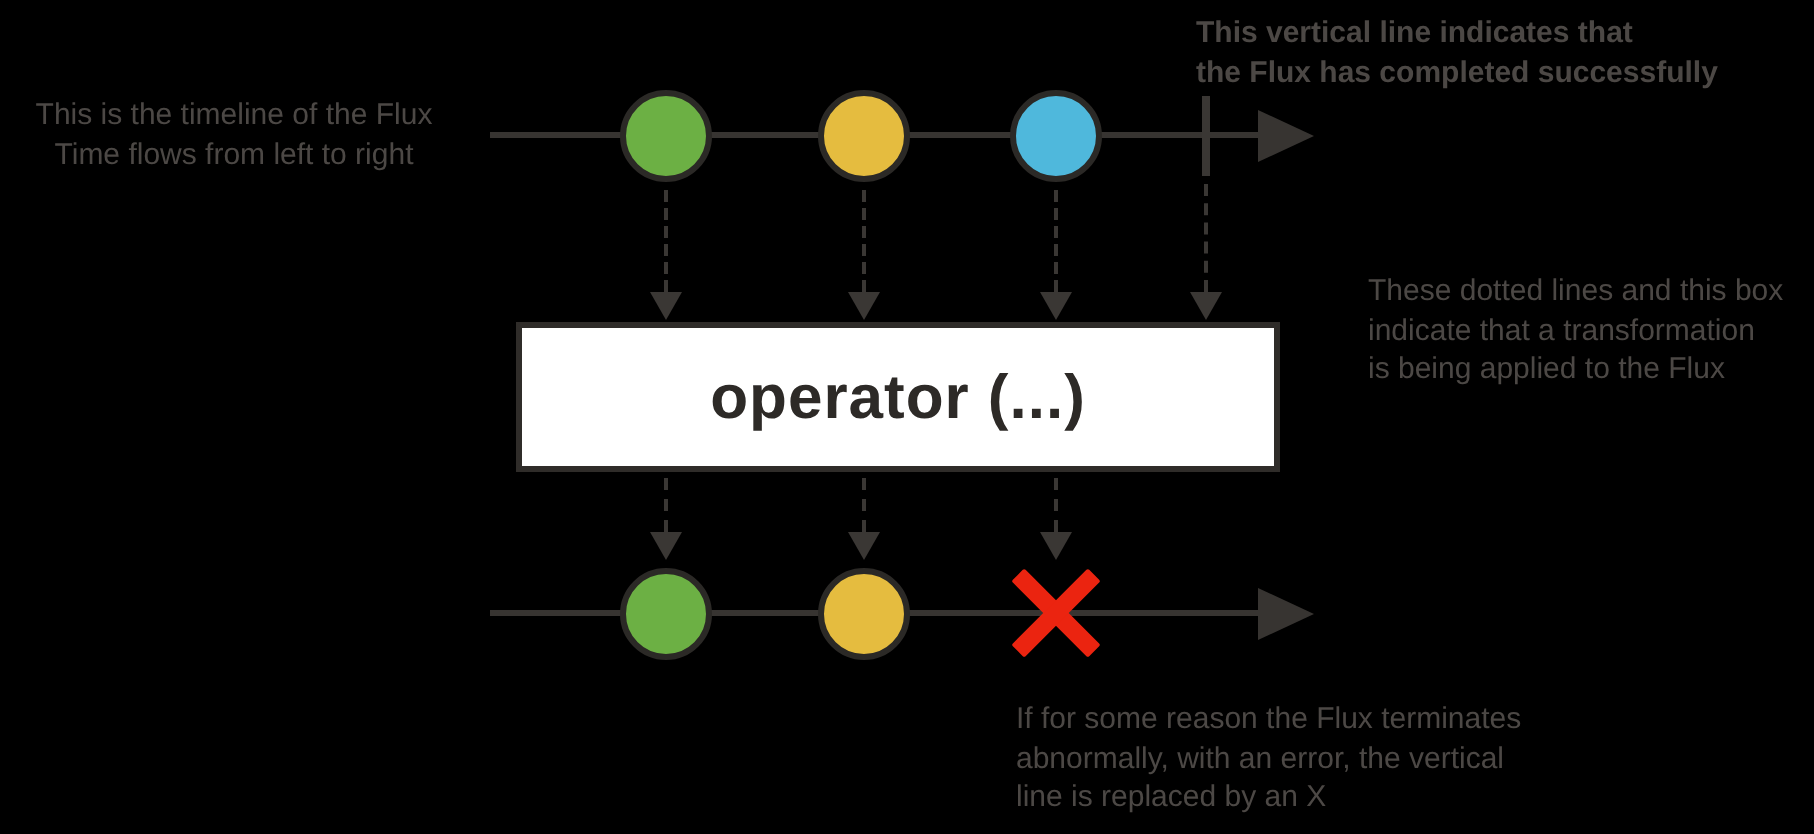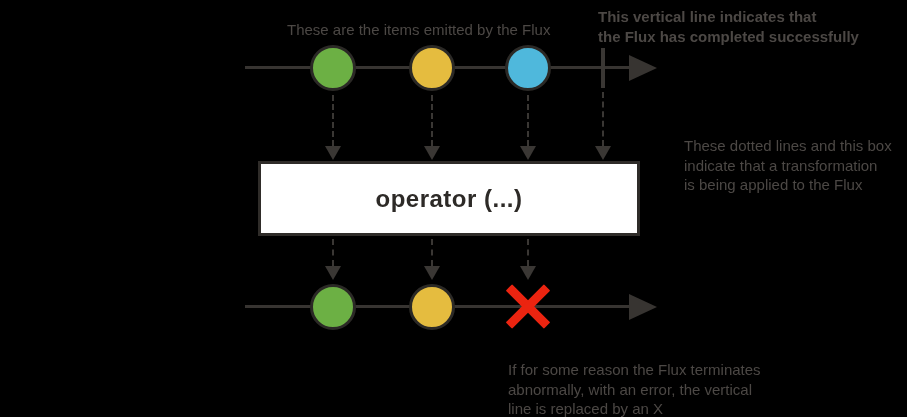--- a/index.html
+++ b/index.html
@@ -73,21 +73,21 @@
     height: 75px;
     box-sizing: border-box;
     background: #FFFFFF;
     border: 3px solid #2F2C29;
     display: flex;
     align-items: center;
     justify-content: center;
   }
   #operator-box .op-label {
     color: #2D2A27;
-    font-size: 24px;
+    font-size: 31px;
     font-weight: bold;
     letter-spacing: 0.5px;
   }
   .error-x {
     position: absolute;
     left: 506px;
     top: 285px;
     width: 44px;
     height: 44px;
   }
@@ -101,33 +101,34 @@
     border-radius: 1px;
   }
   .error-x .bar.a { transform: rotate(45deg); }
   .error-x .bar.b { transform: rotate(-45deg); }
 </style>
 </head>
 <body>
 
 <div id="stage">
 
+  <div class="note center" style="left:0px; top:48px; width:234px;">This is the timeline of the Flux
+Time flows from left to right</div>
 
-  <div class="note" style="left:287px; top:20px; width:320px; white-space:nowrap;">These are the items emitted by the Flux</div>
 
   <div class="note" style="left:598px; top:7px; width:300px;font-weight:bold;">This vertical line indicates that
 the Flux has completed successfully</div>
 
   <div class="note" style="left:684px; top:136px; width:250px;">These dotted lines and this box
 indicate that a transformation
 is being applied to the Flux</div>
 
 
 
-  <div class="note" style="left:508px; top:360px; width:300px;">If for some reason the Flux terminates
+  <div class="note" style="left:508px; top:350px; width:300px;">If for some reason the Flux terminates
 abnormally, with an error, the vertical
 line is replaced by an X</div>
 
   <div class="hline" style="left:245px; top:66px; width:387px;"></div>
   <div class="arrowhead" style="left:629px; top:55px;"></div>
   <div class="vbar" style="left:601px; top:48px;"></div>
 
   <div class="marble green" style="left:310px; top:45px;"></div>
   <div class="marble yellow" style="left:409px; top:45px;"></div>
   <div class="marble blue" style="left:505px; top:45px;"></div>

